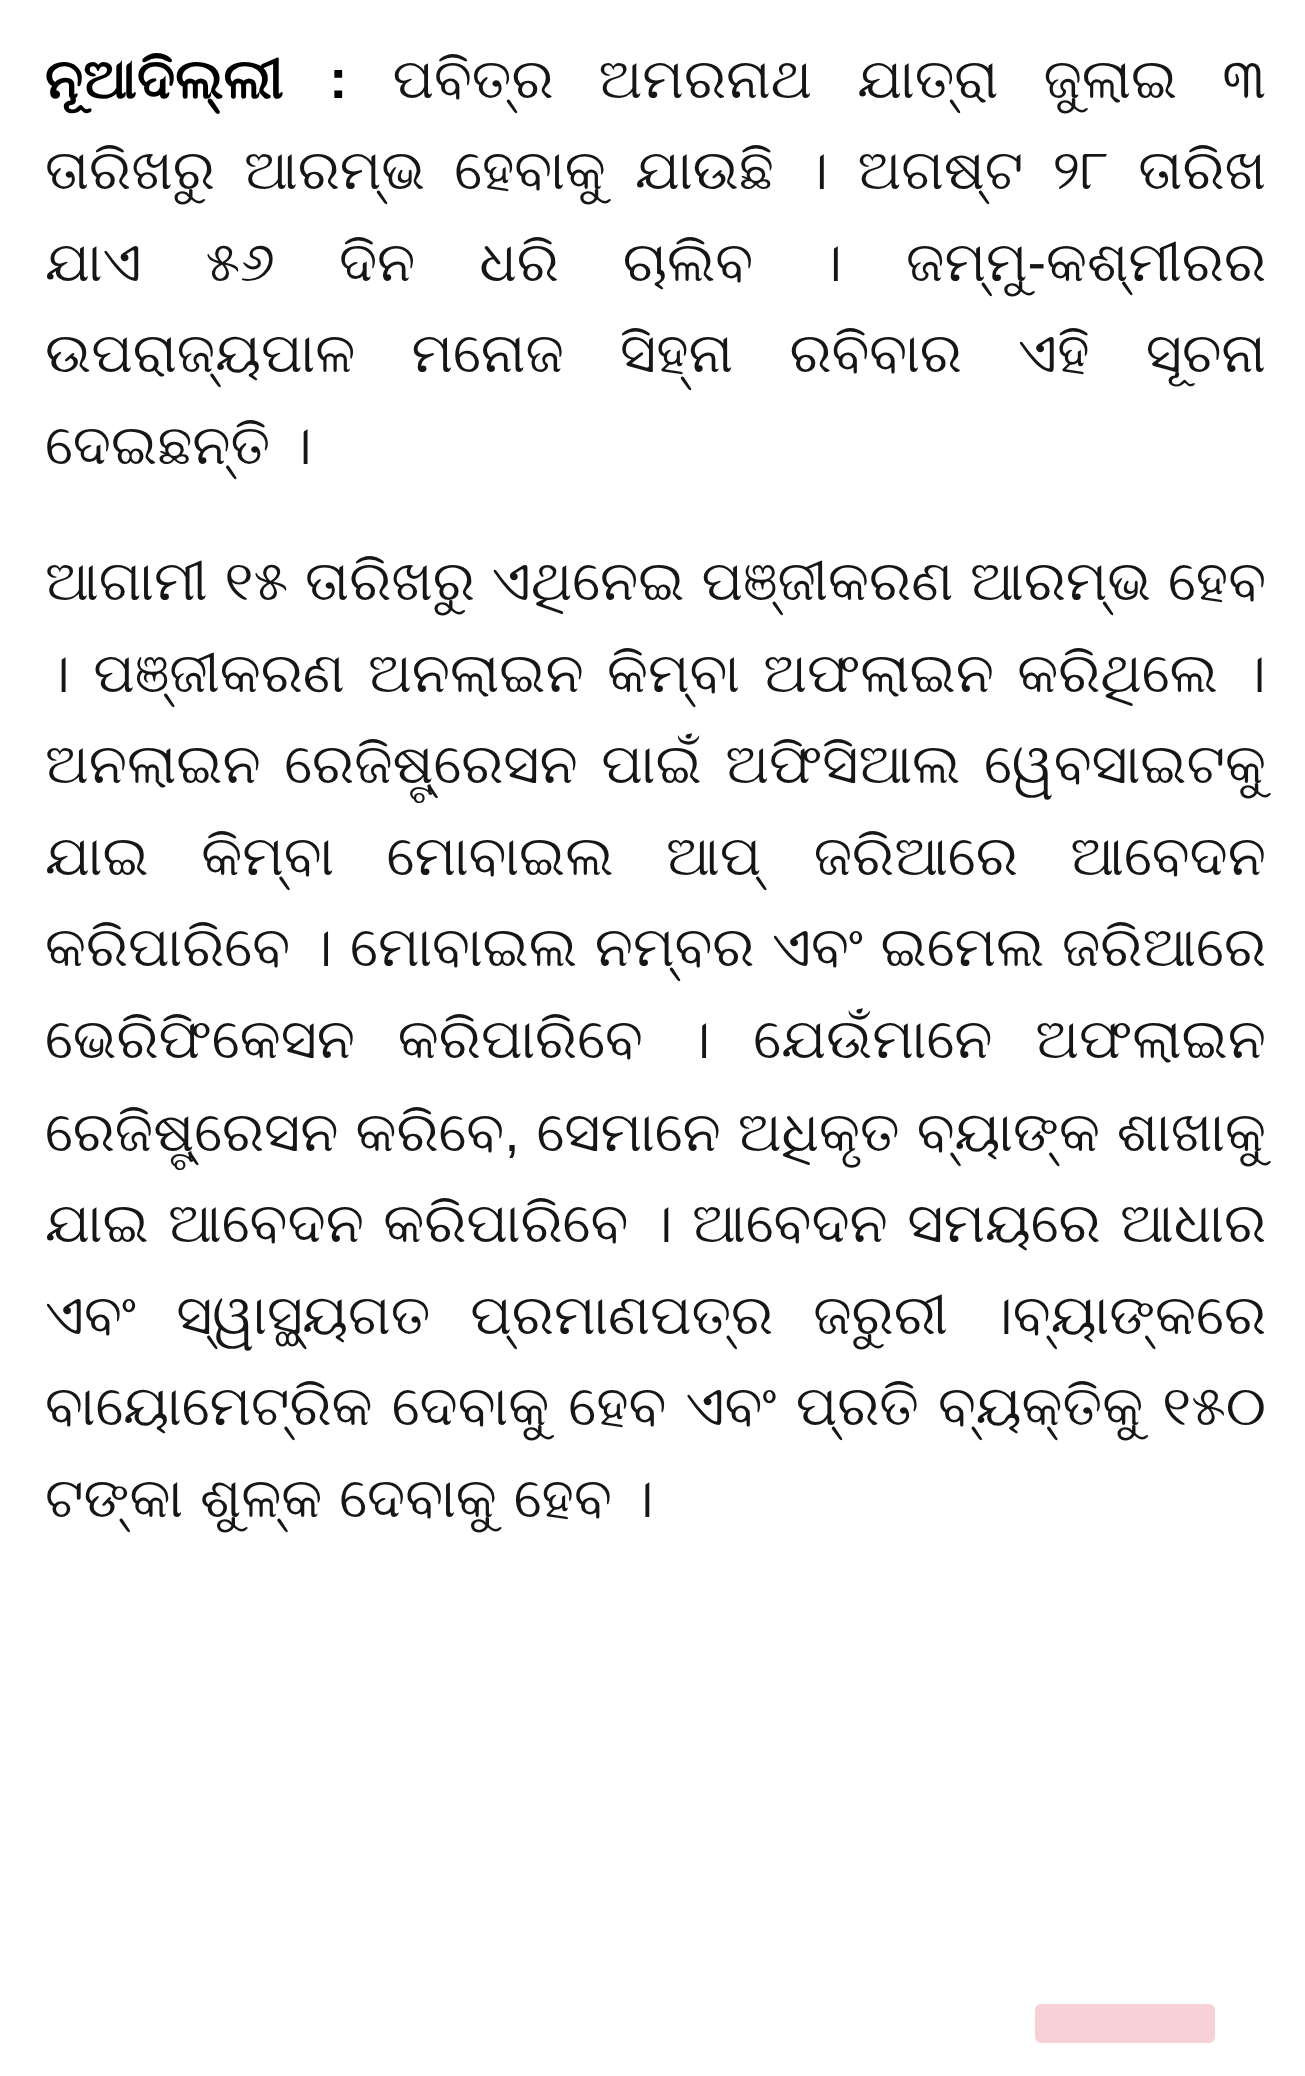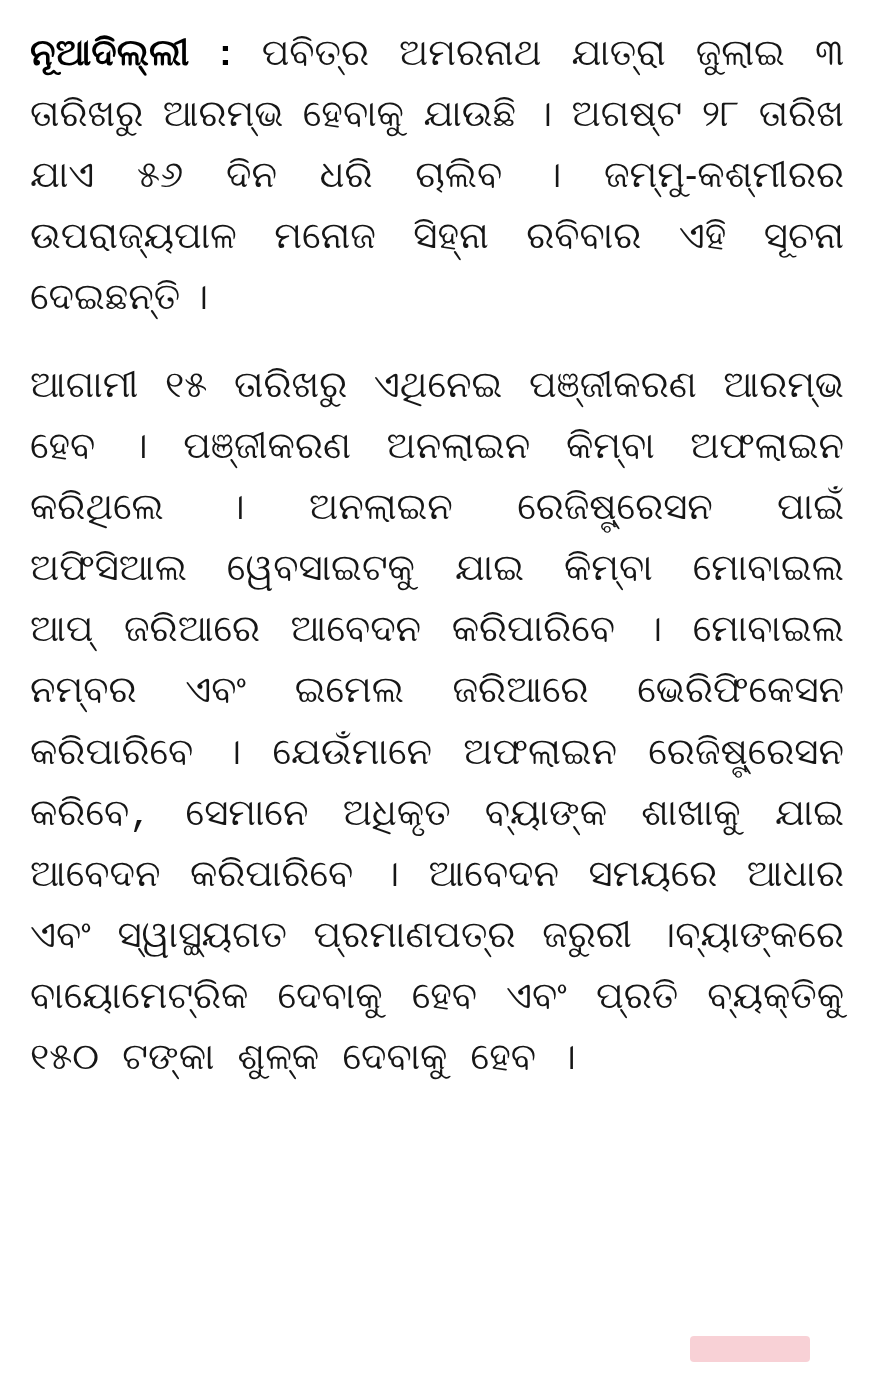--- a/index.html
+++ b/index.html
@@ -25,21 +25,20 @@
     font-size: 37px;
     line-height: 1.65;
     text-align: justify;
     text-justify: inter-word;
     margin: 0 0 30px 0;
     word-spacing: 1px;
     color: #161616;
   }
   .para:last-child {
     margin-bottom: 0;
-    font-family: Liberation Mono, monospace;
   }
   .dateline {
     font-weight: bold;
     color: #000000;
   }
   .pink-smudge {
     position: absolute;
     right: 60px;
     bottom: 22px;
     width: 120px;

